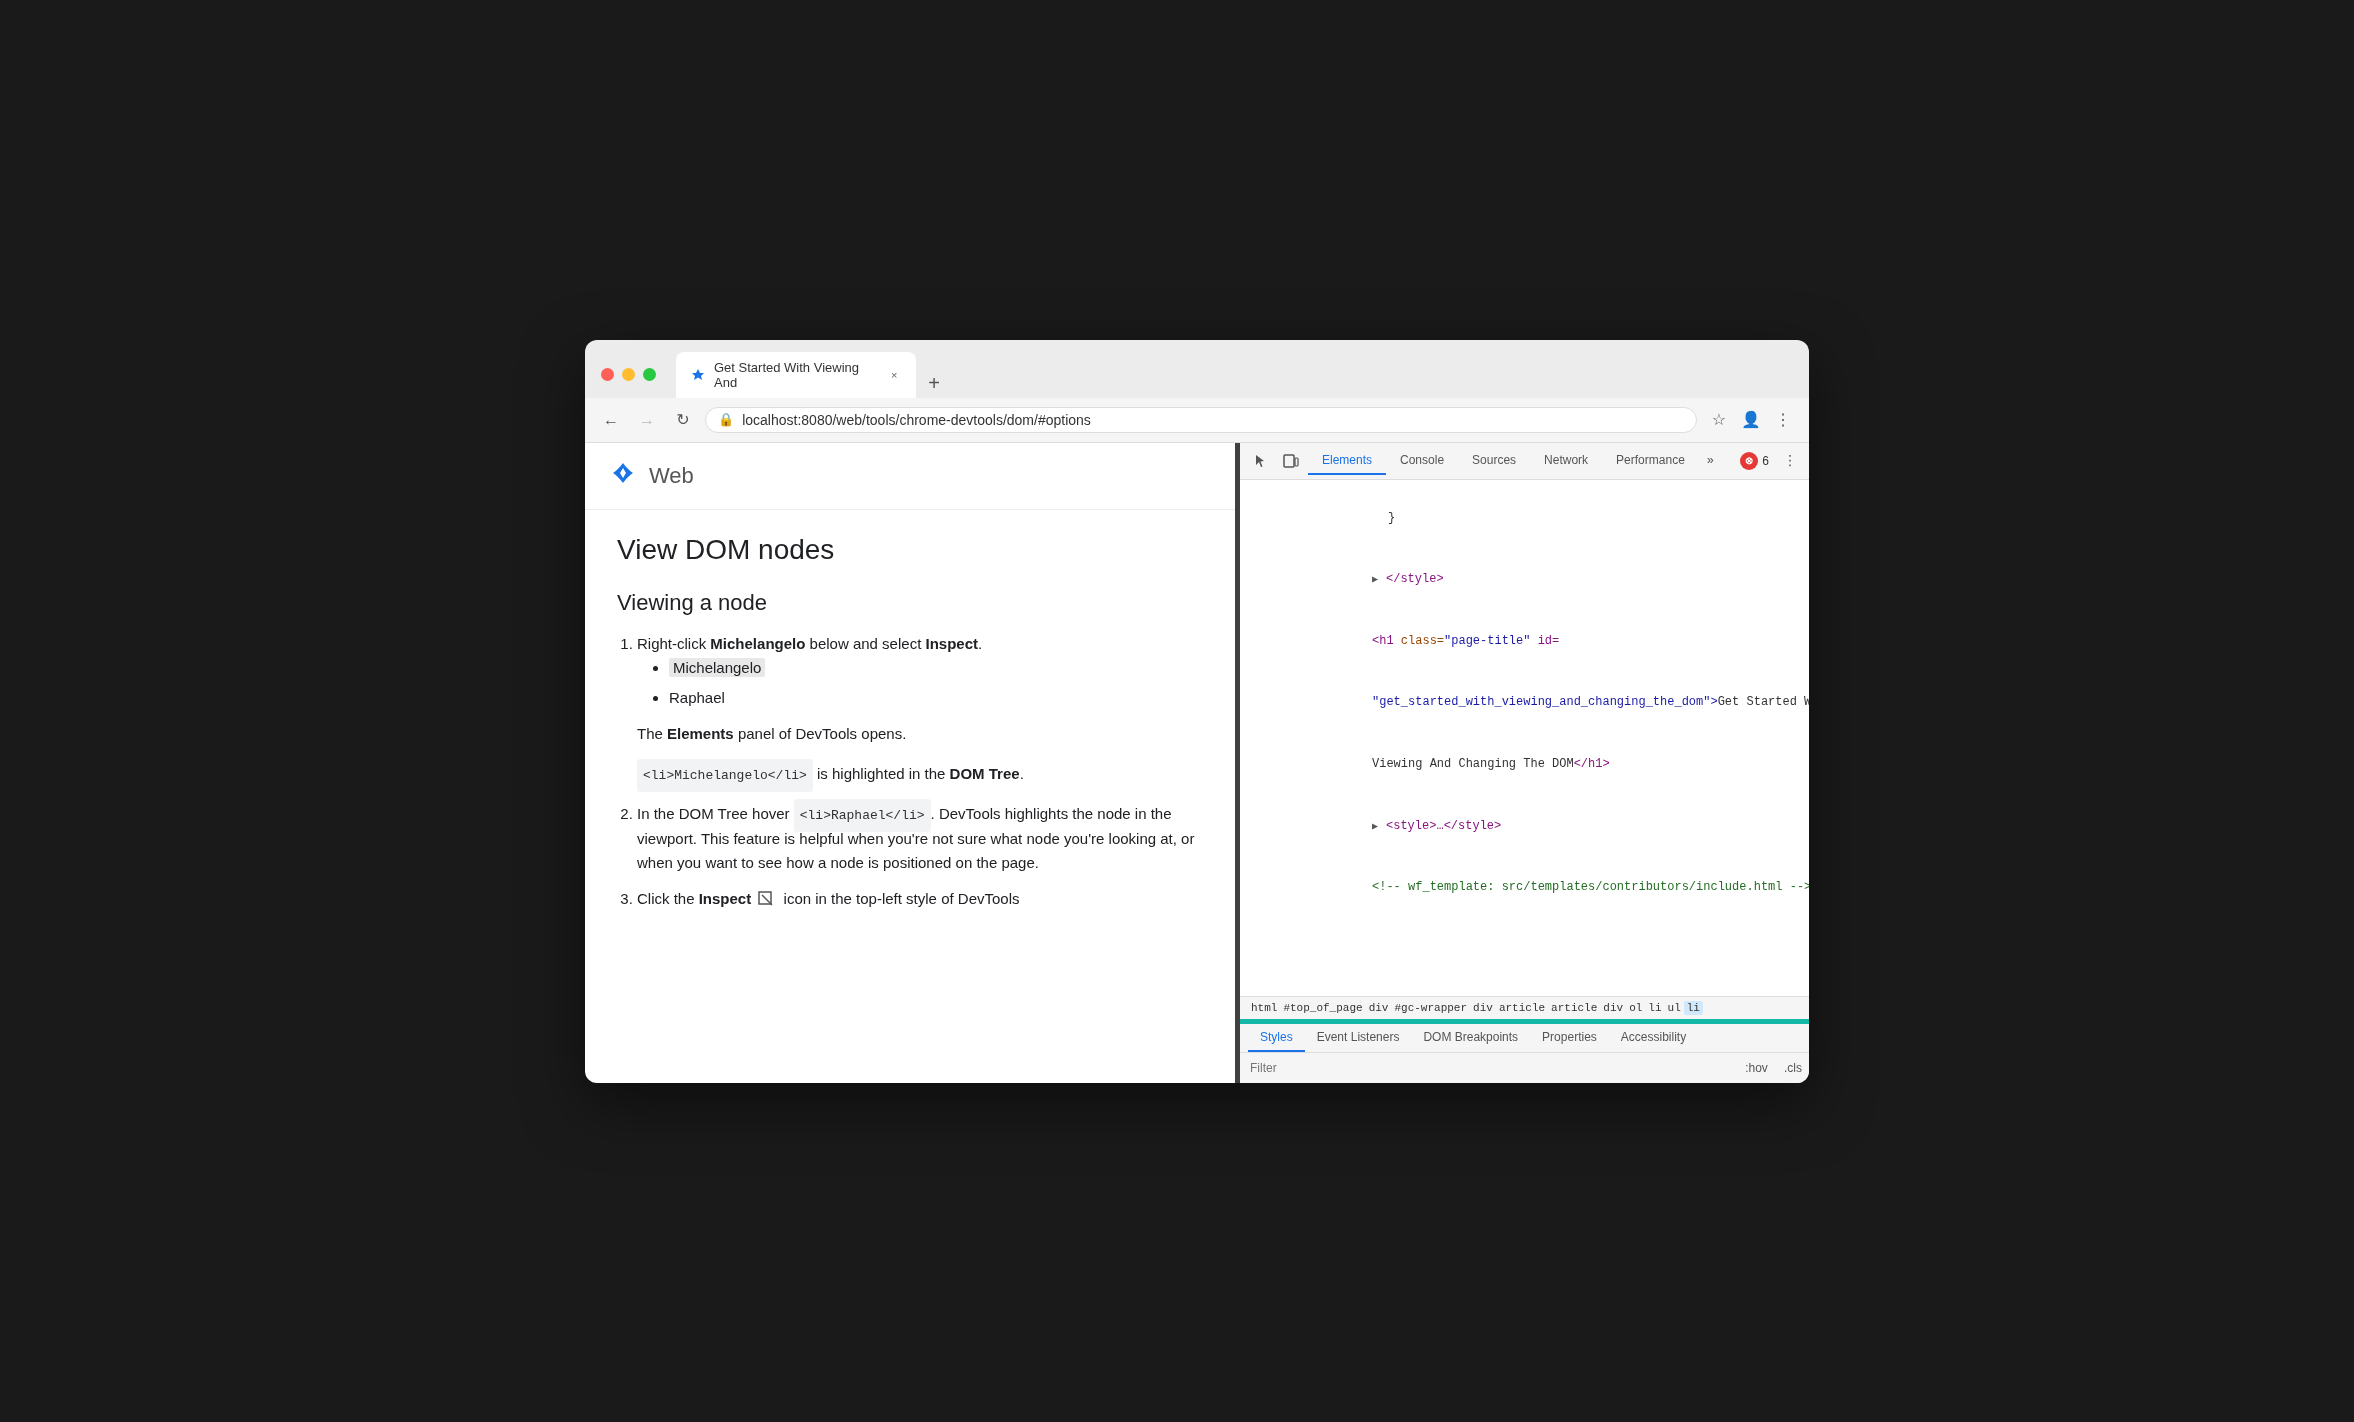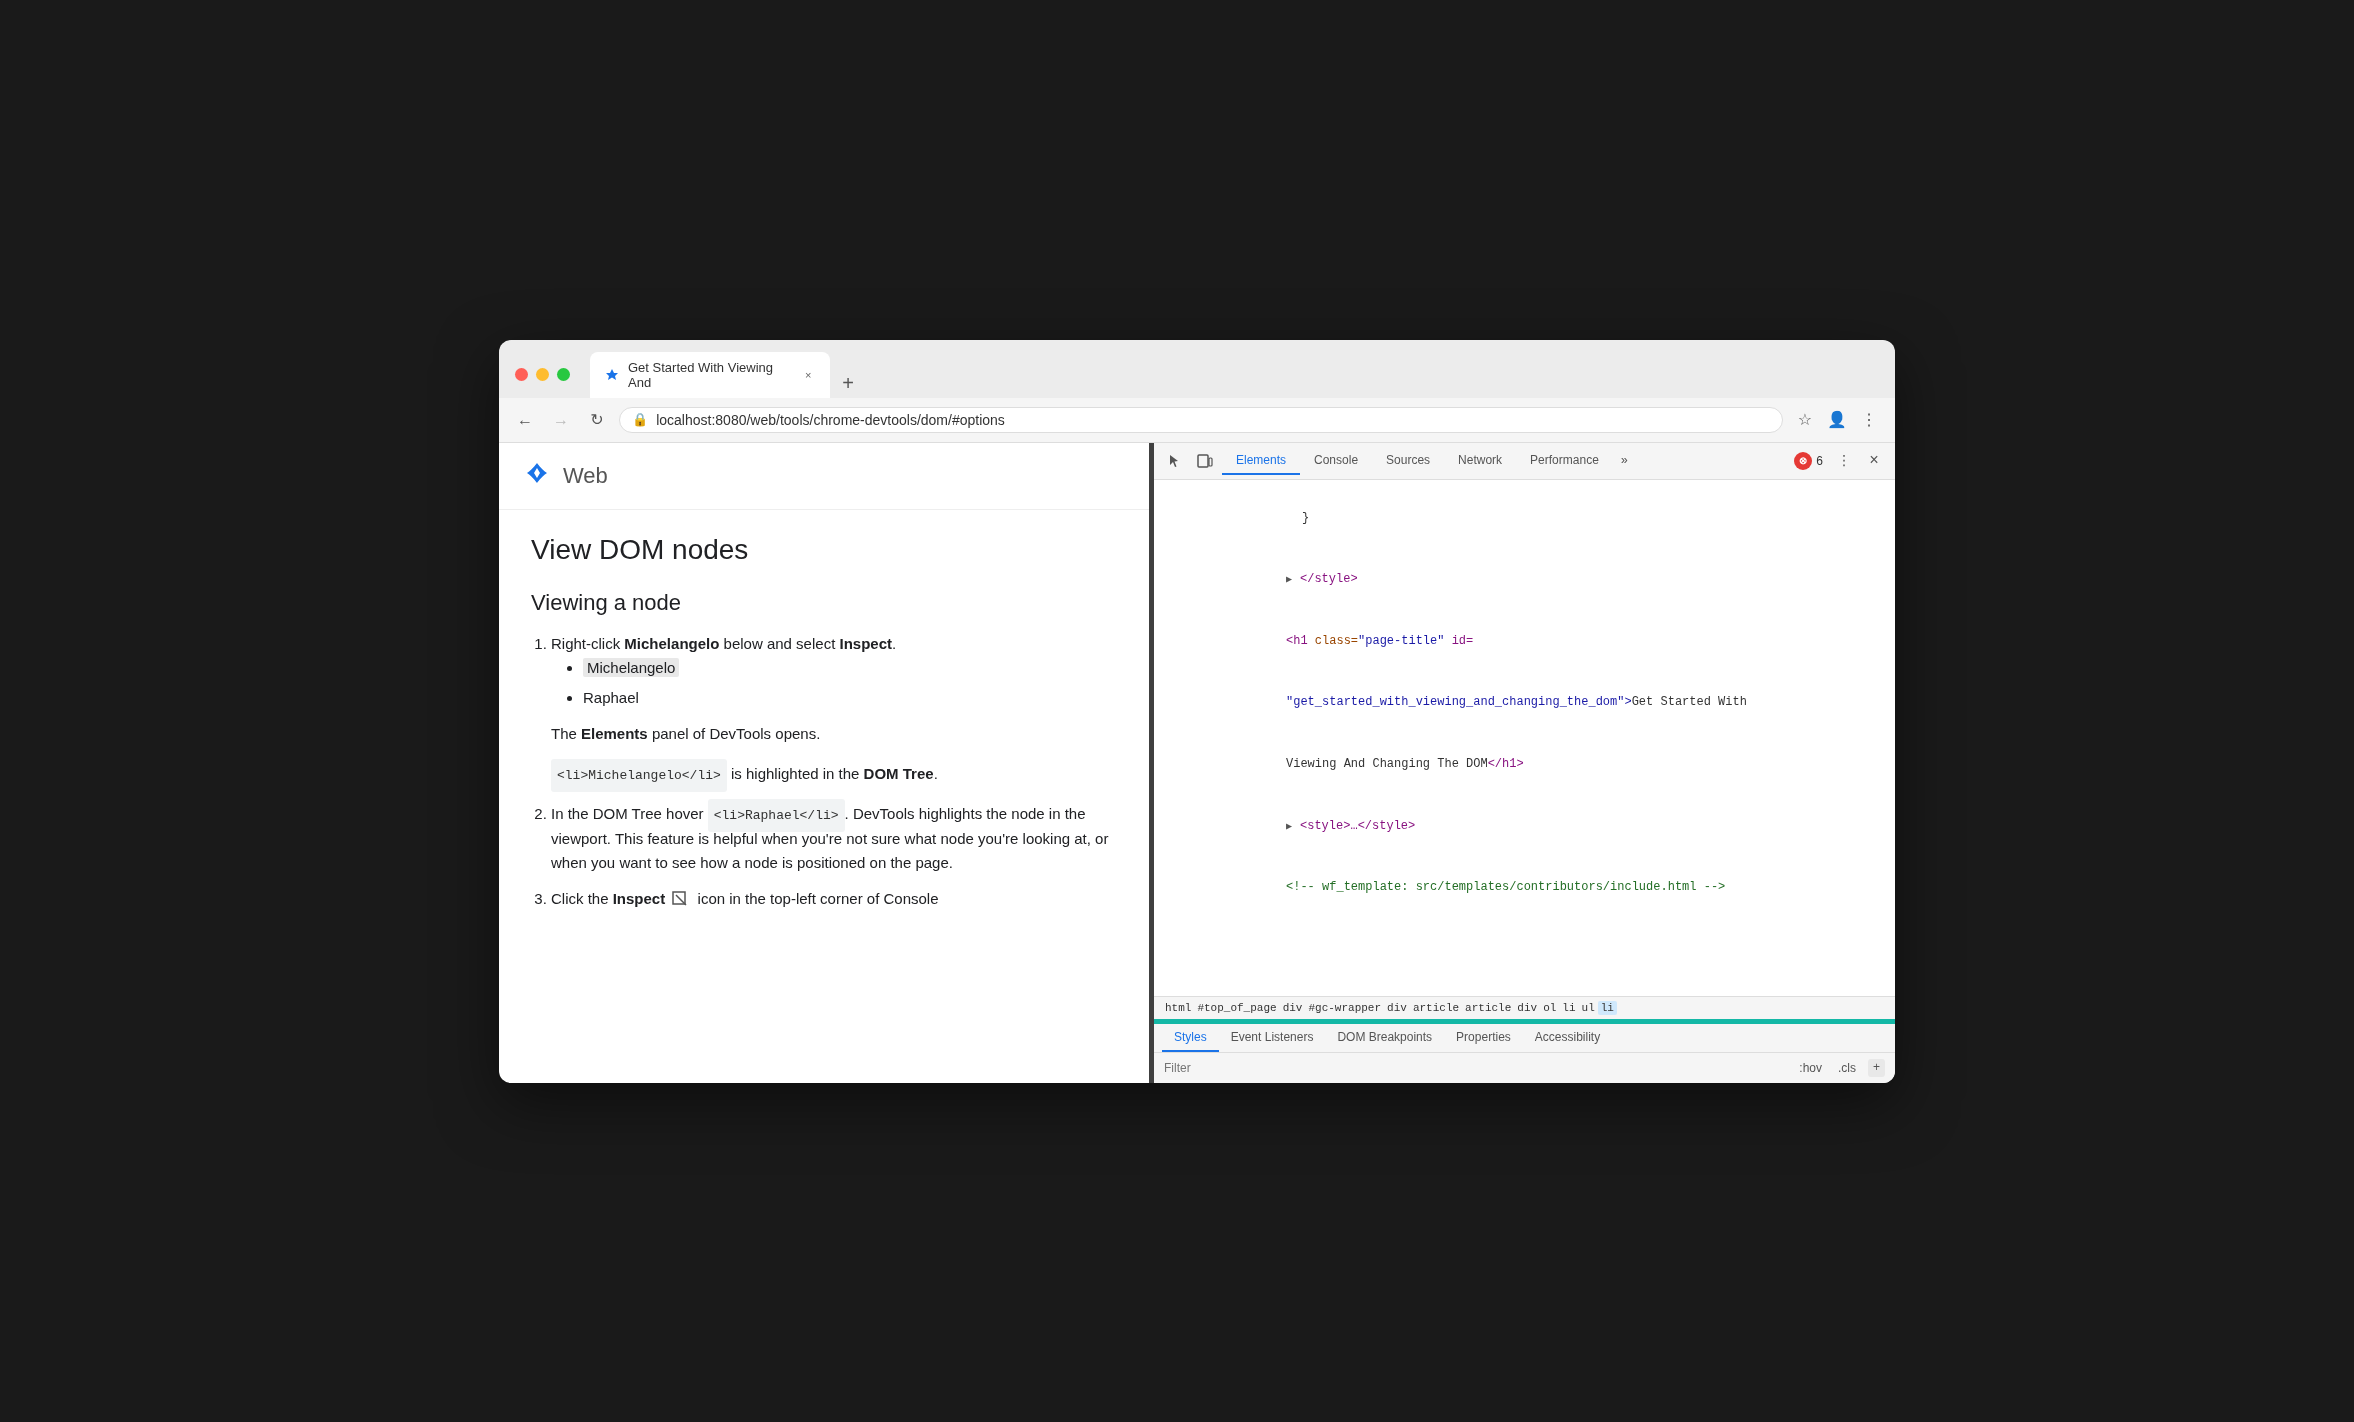--- a/index.html
+++ b/index.html
@@ -6,21 +6,21 @@
     body {
       background: #1a1a1a;
       font-family: -apple-system, BlinkMacSystemFont, 'Segoe UI', sans-serif;
       display: flex;
       justify-content: center;
       align-items: center;
       min-height: 100vh;
     }
 
     .browser-window {
-      width: 1396px;
+      width: 1224px;
       background: #000000;
       border-radius: 12px;
       overflow: hidden;
       box-shadow: 0 20px 60px rgba(0,0,0,0.5);
       margin-left: 40px;
     }
 
     
     .title-bar {
       background: #ececec;
@@ -535,21 +535,21 @@
           </li>
           <li>
             <span>In the DOM Tree hover </span><code class="inline">&lt;li&gt;Raphael&lt;/li&gt;</code><span>. DevTools highlights the node in the viewport. This feature is helpful when you're not sure what node you're looking at, or when you want to see how a node is positioned on the page.</span>
           </li>
           <li>
             <span>Click the </span><strong>Inspect</strong>
             <svg width="18" height="18" viewBox="0 0 18 18" style="display:inline-block;vertical-align:middle;margin:0 3px">
               <rect x="1" y="1" width="12" height="12" fill="none" stroke="#555" stroke-width="1.5"></rect>
               <line x1="4" y1="4" x2="14" y2="14" stroke="#555" stroke-width="1.5"></line>
             </svg>
-            <span> icon in the top-left corner of Console</span>
+            <span> icon in the top-left style of DevTools</span>
           </li>
         </ol>
       </div>
     </div>
 
     <div class="devtools-panel">
 
       <div class="devtools-toolbar">
         <div class="dt-icon-btn">
           <svg width="16" height="16" viewBox="0 0 16 16">

